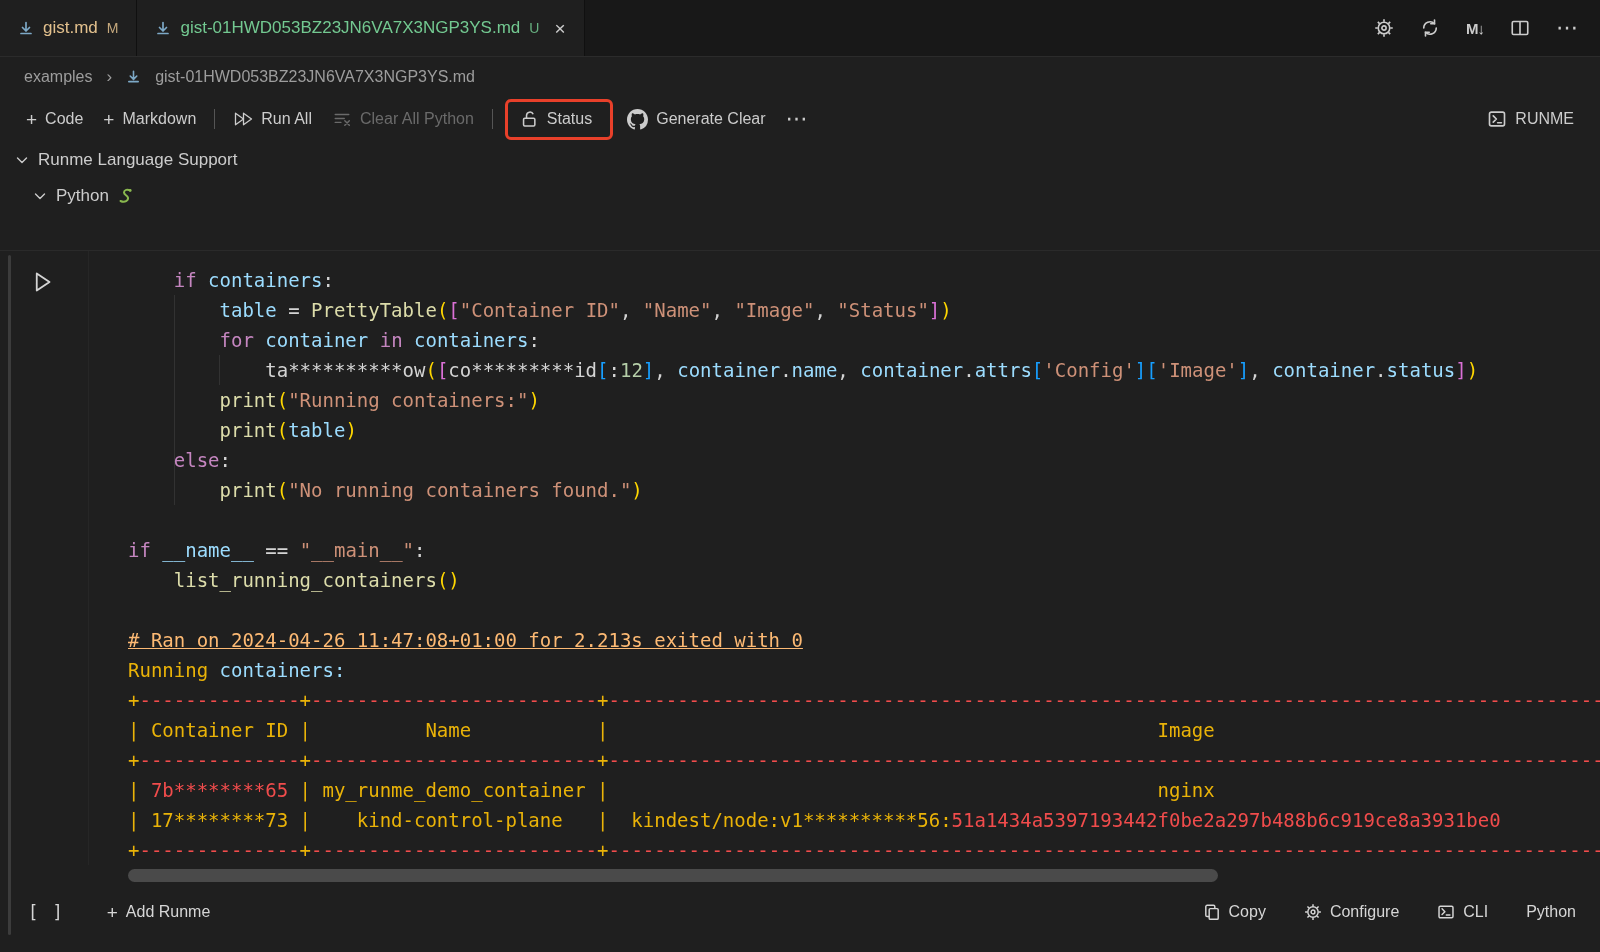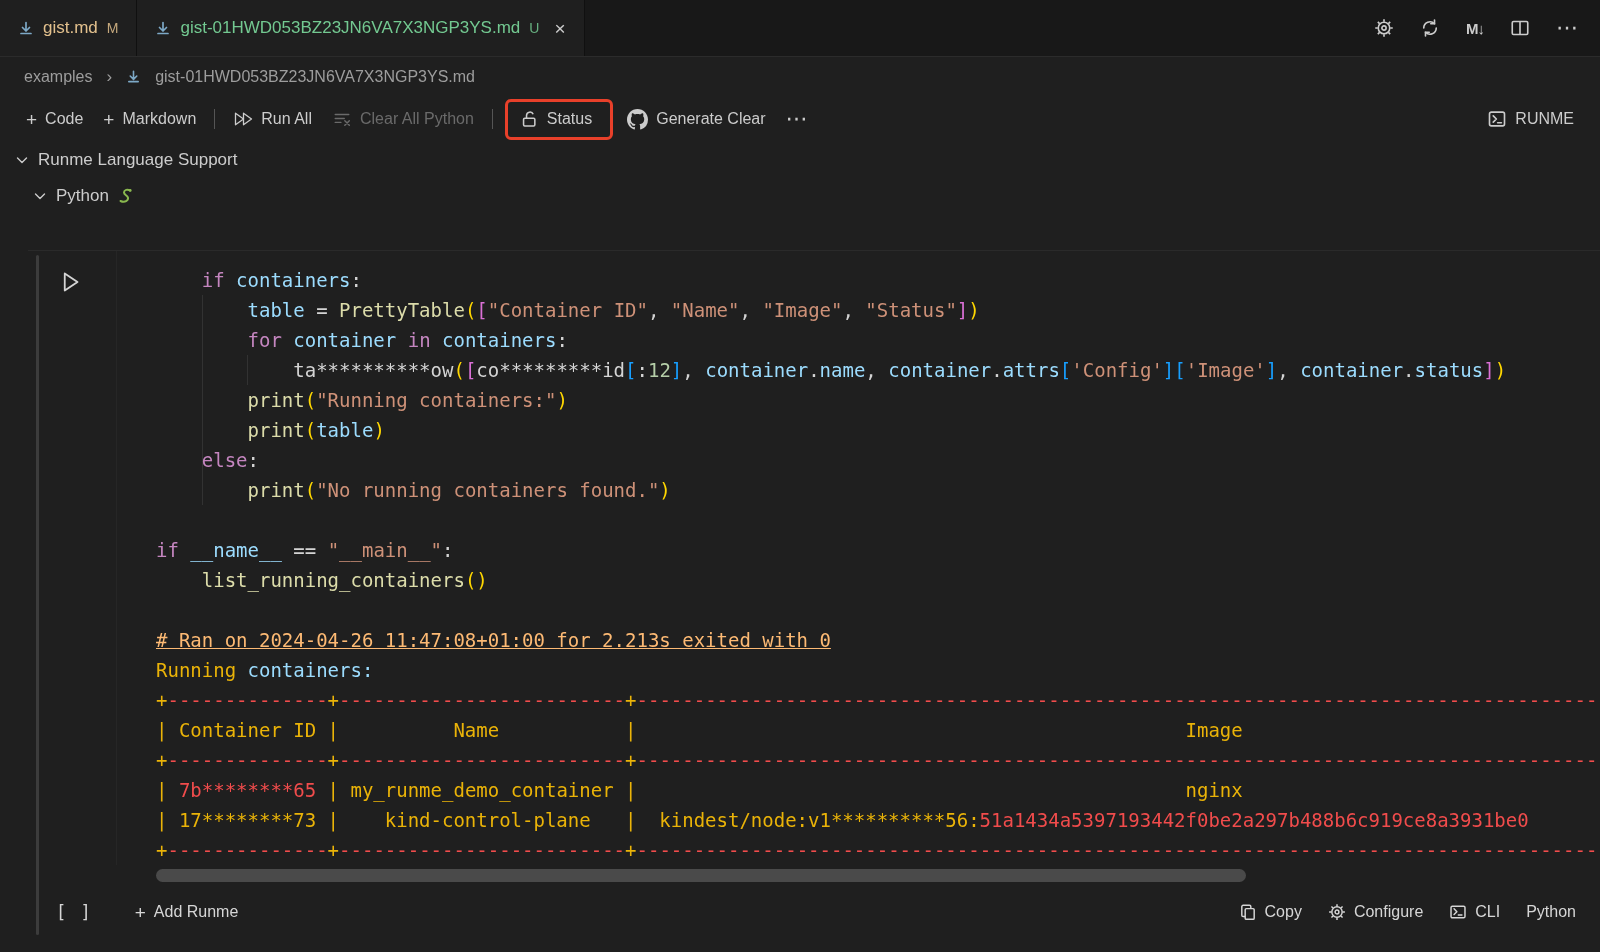--- a/index.html
+++ b/index.html
@@ -50,21 +50,21 @@
               padding-right:26px; font-size:16px; }
 
   
   .outline { position:absolute; top:142px; left:0; right:0; }
   .outline-row { height:36px; display:flex; align-items:center; gap:8px;
                  font-size:17px; color:#cccccc; cursor:pointer; }
   .o1 { padding-left:14px; } .o2 { padding-left:32px; } .o3 { padding-left:50px; }
 
   
   .cell { position:absolute; top:250px; left:0; right:0; bottom:0;
-          border-top:1px solid #2a2a2a;margin-left:28px; }
+          border-top:1px solid #2a2a2a; }
   .cell-focus-bar { position:absolute; left:8px; top:4px; width:3px;
                     height:680px; background:#3c3c3c; border-radius:2px; }
   .run-btn { position:absolute; left:30px; top:18px; cursor:pointer; }
   .cell-border { position:absolute; left:88px; top:0; width:1px; height:614px;
                  background:#262626; }
   .indent-guide { position:absolute; width:1px; background:#323232; }
   .ig1 { left:174px; top:44px; height:210px; }
   .ig2 { left:219px; top:104px; height:30px; }
 
   .editor-lines { position:absolute; left:128px; top:14px; right:0;
@@ -89,21 +89,21 @@
              background:#4a4a4a; border-radius:7px; cursor:pointer; }
 
   
   .cell-footer { position:absolute; left:0; right:0; top:638px; height:46px;
                  display:flex; align-items:center; font-size:16px; color:#d6d6d6; }
   .kernel-pick { font-family:"DejaVu Sans Mono", monospace; font-size:17px;
                  margin-left:28px; letter-spacing:2px; cursor:pointer; }
   .footer-btn { display:flex; align-items:center; gap:8px; cursor:pointer;
                 white-space:nowrap; }
   .add-name { margin-left:42px; }
-  .footer-right { margin-left:auto; display:flex; align-items:center; gap:26px;
+  .footer-right { margin-left:auto; display:flex; align-items:center; gap:38px;
                   padding-right:24px; }
 </style>
 </head>
 <body>
 
 <div class="tabbar">
   <div class="tab">
     <span>
       <svg width="16" height="16" viewBox="0 0 16 16" fill="none" stroke="#7da9c7" stroke-width="1.7" stroke-linecap="round" stroke-linejoin="round">
           <path d="M8 2.5v8.5M8 11L4.5 7.5M8 11l3.5-3.5M3 13.5h10"></path>

